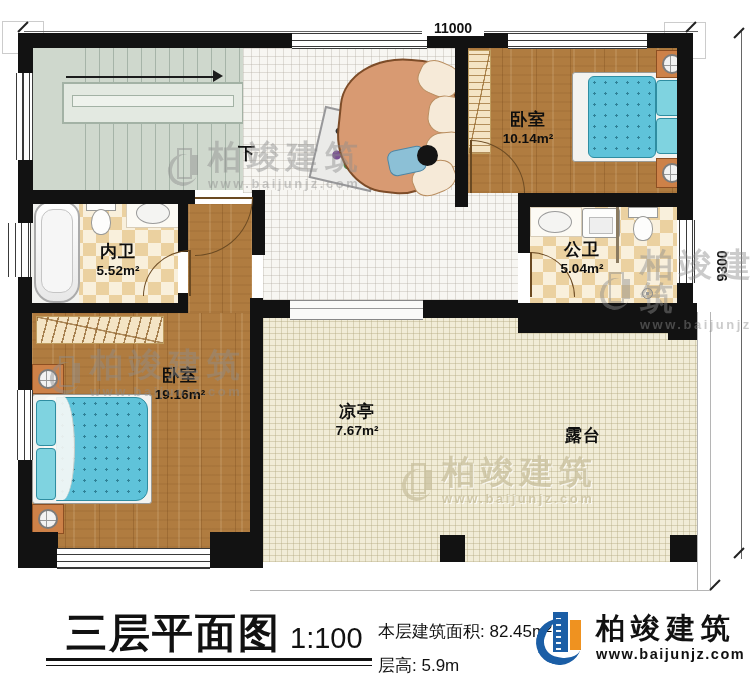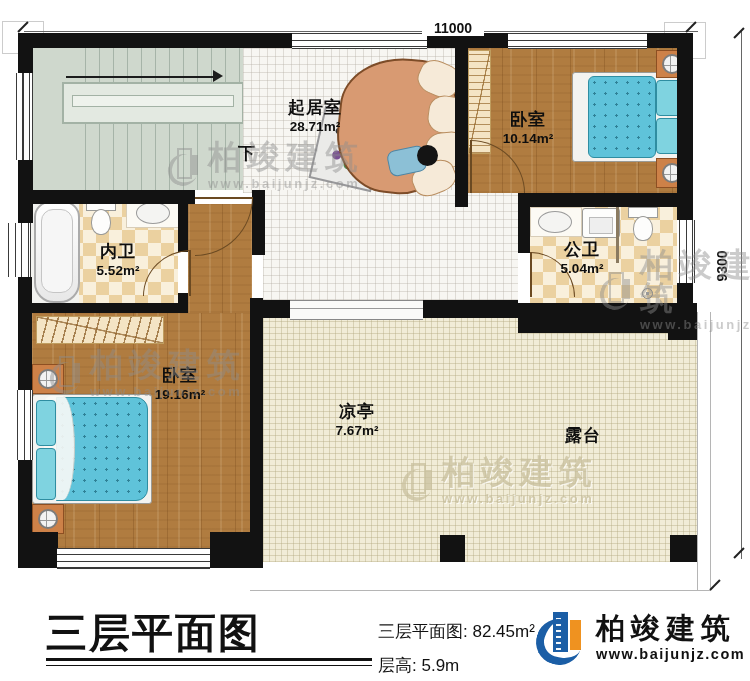--- a/index.html
+++ b/index.html
@@ -45,21 +45,21 @@
   .extbox{position:absolute;border:1px solid #ccc;z-index:5;}
   
   .bedmat{background-color:#5fc3da;background-image:radial-gradient(rgba(15,85,105,.6) 1px,transparent 1.4px);background-size:11px 11px;border:1px solid #2f8da1;}
   .pillow{background:#7fd3e0;border:1px solid #2f8da1;border-radius:4px;}
   .nstand{background:#cd8148;border:1.5px solid #8d4f22;z-index:22;}
   .knob{position:absolute;left:50%;top:50%;width:16px;height:16px;transform:translate(-50%,-50%);background:#f2f2f2;border:2px solid #7c7c7c;border-radius:50%;
     background-image:linear-gradient(90deg,transparent 6px,#999 6px,#999 7.5px,transparent 7.5px),linear-gradient(0deg,transparent 6px,#999 6px,#999 7.5px,transparent 7.5px);}
   .fixw{background:#fdfdfc;border:1.5px solid #9a9a97;z-index:22;}
   .wardrobe{background-color:#f4e4c4;border:1px solid #bf9d5f;z-index:22;}
   
-  .ftitle{font-size:41px;font-weight:600;letter-spacing:2px;}
+  .ftitle{font-size:41px;font-weight:600;letter-spacing:2px;margin-left:20px;}
   .fscale{font-size:29px;font-weight:500;}
   .finfo{font-size:17px;font-weight:500;}
   .logo-name{font-size:29px;font-weight:bold;letter-spacing:6px;line-height:1;}
   .logo-url{font-size:14.5px;font-weight:bold;letter-spacing:1.5px;margin-top:3px;}
   .logo-icon{position:relative;width:52px;height:52px;}
   .logo-icon .arc{position:absolute;left:0;top:7px;width:38px;height:38px;border-left:8px solid #1b5ea6;border-bottom:8px solid #1b5ea6;border-radius:50%;transform:rotate(18deg);}
   .logo-icon .b1{position:absolute;left:17px;top:0;width:15px;height:40px;background:#1b5ea6;
     background-image:repeating-linear-gradient(0deg,rgba(255,255,255,.95) 0 2px,transparent 2px 6px);background-size:5px 100%;background-repeat:no-repeat;background-position:3px 4px;}
   .logo-icon .b2{position:absolute;left:34px;top:8px;width:11px;height:30px;background:#ef9220;}
 </style>
@@ -174,24 +174,20 @@
   <div class="abs winv" style="left:17px;top:390px;width:15px;height:70px;"></div>
   <div class="abs winh" style="left:57px;top:548px;width:153px;height:20px;"></div>
   <div class="abs winv" style="left:679px;top:220px;width:15px;height:63px;"></div>
   <div class="abs slide" style="left:290px;top:300px;width:133px;height:18px;"></div>
 
   <div class="abs arc" style="left:470px;top:140px;width:52px;height:52px;border-left:2px solid #6b4a22;border-top:1px solid #6b4a22;border-right:1px solid #6b4a22;border-top-right-radius:100% 100%;"></div>
   <div class="abs arc" style="left:195px;top:197px;width:57px;height:56px;border-top:2px solid #6b4a22;border-right:1px solid #6b4a22;border-bottom:1px solid #6b4a22;border-bottom-right-radius:100% 100%;"></div>
   <div class="abs arc" style="left:143px;top:250px;width:45px;height:45px;border-right:2px solid #6b4a22;border-top:1px solid #6b4a22;border-left:1px solid #6b4a22;border-top-left-radius:100% 100%;"></div>
   <div class="abs arc" style="left:530px;top:252px;width:42px;height:44px;border-left:2px solid #6b4a22;border-top:1px solid #6b4a22;border-right:1px solid #6b4a22;border-top-right-radius:100% 100%;"></div>
 
-  <div class="rlabel" style="left:315px;top:96px;">
-    <div class="rname">起居室</div>
-    <div class="rarea">28.71m²</div>
-  </div>
   <div class="rlabel" style="left:528px;top:108px;">
     <div class="rname">卧室</div>
     <div class="rarea">10.14m²</div>
   </div>
   <div class="rlabel" style="left:118px;top:240px;">
     <div class="rname">内卫</div>
     <div class="rarea">5.52m²</div>
   </div>
   <div class="rlabel" style="left:582px;top:238px;">
     <div class="rname">公卫</div>
@@ -263,22 +259,23 @@
       </div>
     <div>
       <div class="wm-name">柏竣建筑</div>
       <div class="wm-url">www.baijunjz.com</div>
     </div>
   </div>
 
   <div class="abs ftitle" style="left:46px;top:606px;">三层平面图</div>
   <div class="abs" style="left:46px;top:658px;width:326px;height:3px;background:#111;"></div>
   <div class="abs" style="left:46px;top:665px;width:326px;height:1px;background:#111;"></div>
+  <div class="abs fscale" style="left:290px;top:622px;">1:100</div>
   <div class="abs finfo" style="left:378px;top:620px;">
-    <span>三层平面图:</span>
+    <span>本层建筑面积:</span>
     <span>82.45m²</span>
   </div>
   <div class="abs finfo" style="left:378px;top:654px;">
     <span>层高:</span>
     <span>5.9m</span>
   </div>
   <div class="abs" style="left:536px;top:612px;display:flex;align-items:center;gap:8px;">
     <div class="logo-icon">
         <div class="arc"></div>
         <div class="b1"></div>

